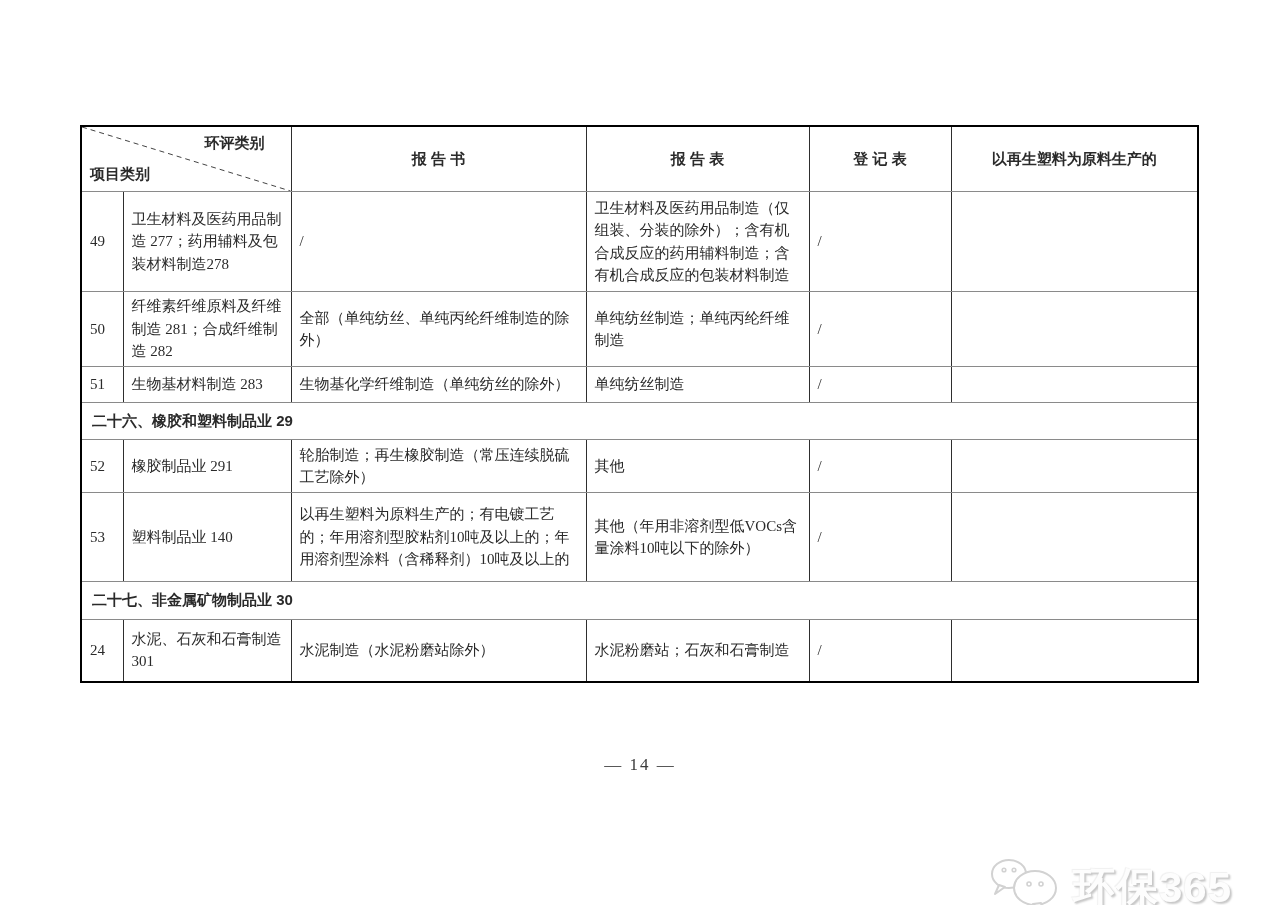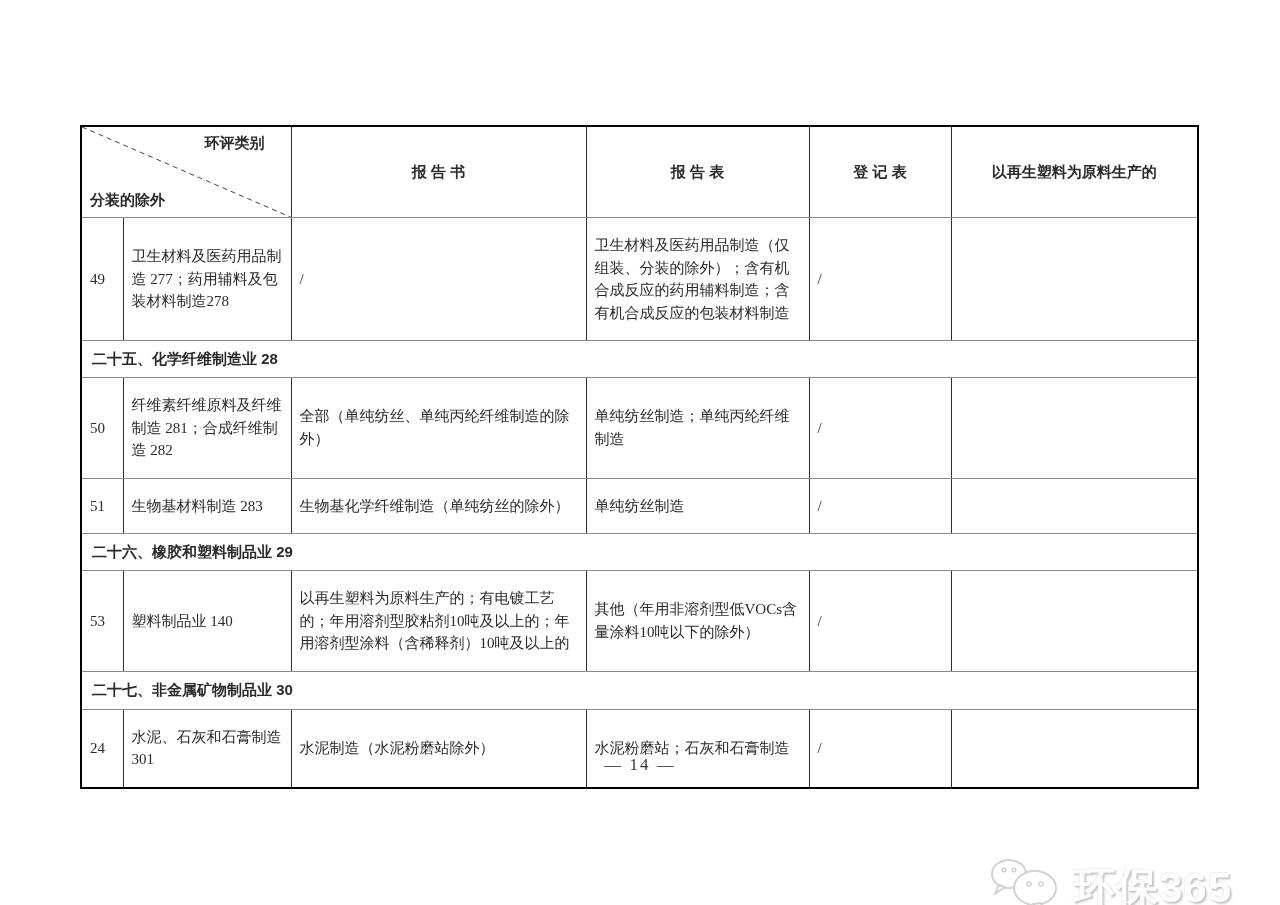--- a/index.html
+++ b/index.html
@@ -18,21 +18,21 @@
     border-collapse: collapse;
     table-layout: fixed;
     font-size: 15px;
     line-height: 1.5;
   }
   .doc-table td {
     border-left: 1px solid #2e2e2e;
     border-right: 1px solid #2e2e2e;
     border-top: 1px solid #8a8a8a;
     border-bottom: 1px solid #8a8a8a;
-    padding: 16px 8px;
+    padding: 3px 8px;
     vertical-align: middle;
     text-align: left;
     word-break: break-all;
   }
   .doc-table { border: 2px solid #000; }
   .num-cell { text-align: center; padding: 4px 2px; }
   .header-row td {
     font-family: "Liberation Sans", "DejaVu Sans", sans-serif;
     font-weight: bold;
     text-align: center;
@@ -100,40 +100,37 @@
     <col style="width:247px">
   </colgroup>
 
   <tbody>
       <tr class="header-row" style="height:58px">
     <td colspan="2" class="diag-cell">
       <svg class="diag-line" viewBox="0 0 100 100" preserveAspectRatio="none">
         <line x1="0" y1="0" x2="100" y2="100" stroke="#444" stroke-width="1" vector-effect="non-scaling-stroke" stroke-dasharray="5 4"></line>
       </svg>
       <span class="diag-top">环评类别</span>
-      <span class="diag-bottom">分装的除外</span>
+      <span class="diag-bottom">项目类别</span>
     </td>
     <td>报 告 书</td>
     <td>报 告 表</td>
     <td>登 记 表</td>
     <td>以再生塑料为原料生产的</td>
   </tr>
 
   <tr style="height:100px">
     <td class="num-cell">49</td>
     <td>卫生材料及医药用品制造 277；药用辅料及包装材料制造278</td>
     <td>/</td>
     <td>卫生材料及医药用品制造（仅组装、分装的除外）；含有机合成反应的药用辅料制造；含有机合成反应的包装材料制造</td>
     <td>/</td>
     <td></td>
   </tr>
 
-  <tr class="section-row" style="height:37px">
-    <td colspan="6">二十五、化学纤维制造业 28</td>
-  </tr>
 
   <tr style="height:75px">
     <td class="num-cell">50</td>
     <td>纤维素纤维原料及纤维制造 281；合成纤维制造 282</td>
     <td>全部（单纯纺丝、单纯丙纶纤维制造的除外）</td>
     <td>单纯纺丝制造；单纯丙纶纤维制造</td>
     <td>/</td>
     <td></td>
   </tr>
 
@@ -143,20 +140,28 @@
     <td>生物基化学纤维制造（单纯纺丝的除外）</td>
     <td>单纯纺丝制造</td>
     <td>/</td>
     <td></td>
   </tr>
 
   <tr class="section-row" style="height:37px">
     <td colspan="6">二十六、橡胶和塑料制品业 29</td>
   </tr>
 
+  <tr style="height:53px">
+    <td class="num-cell">52</td>
+    <td>橡胶制品业 291</td>
+    <td>轮胎制造；再生橡胶制造（常压连续脱硫工艺除外）</td>
+    <td>其他</td>
+    <td>/</td>
+    <td></td>
+  </tr>
 
   <tr style="height:89px">
     <td class="num-cell">53</td>
     <td>塑料制品业 140</td>
     <td>以再生塑料为原料生产的；有电镀工艺的；年用溶剂型胶粘剂10吨及以上的；年用溶剂型涂料（含稀释剂）10吨及以上的</td>
     <td>其他（年用非溶剂型低VOCs含量涂料10吨以下的除外）</td>
     <td>/</td>
     <td></td>
   </tr>
 

